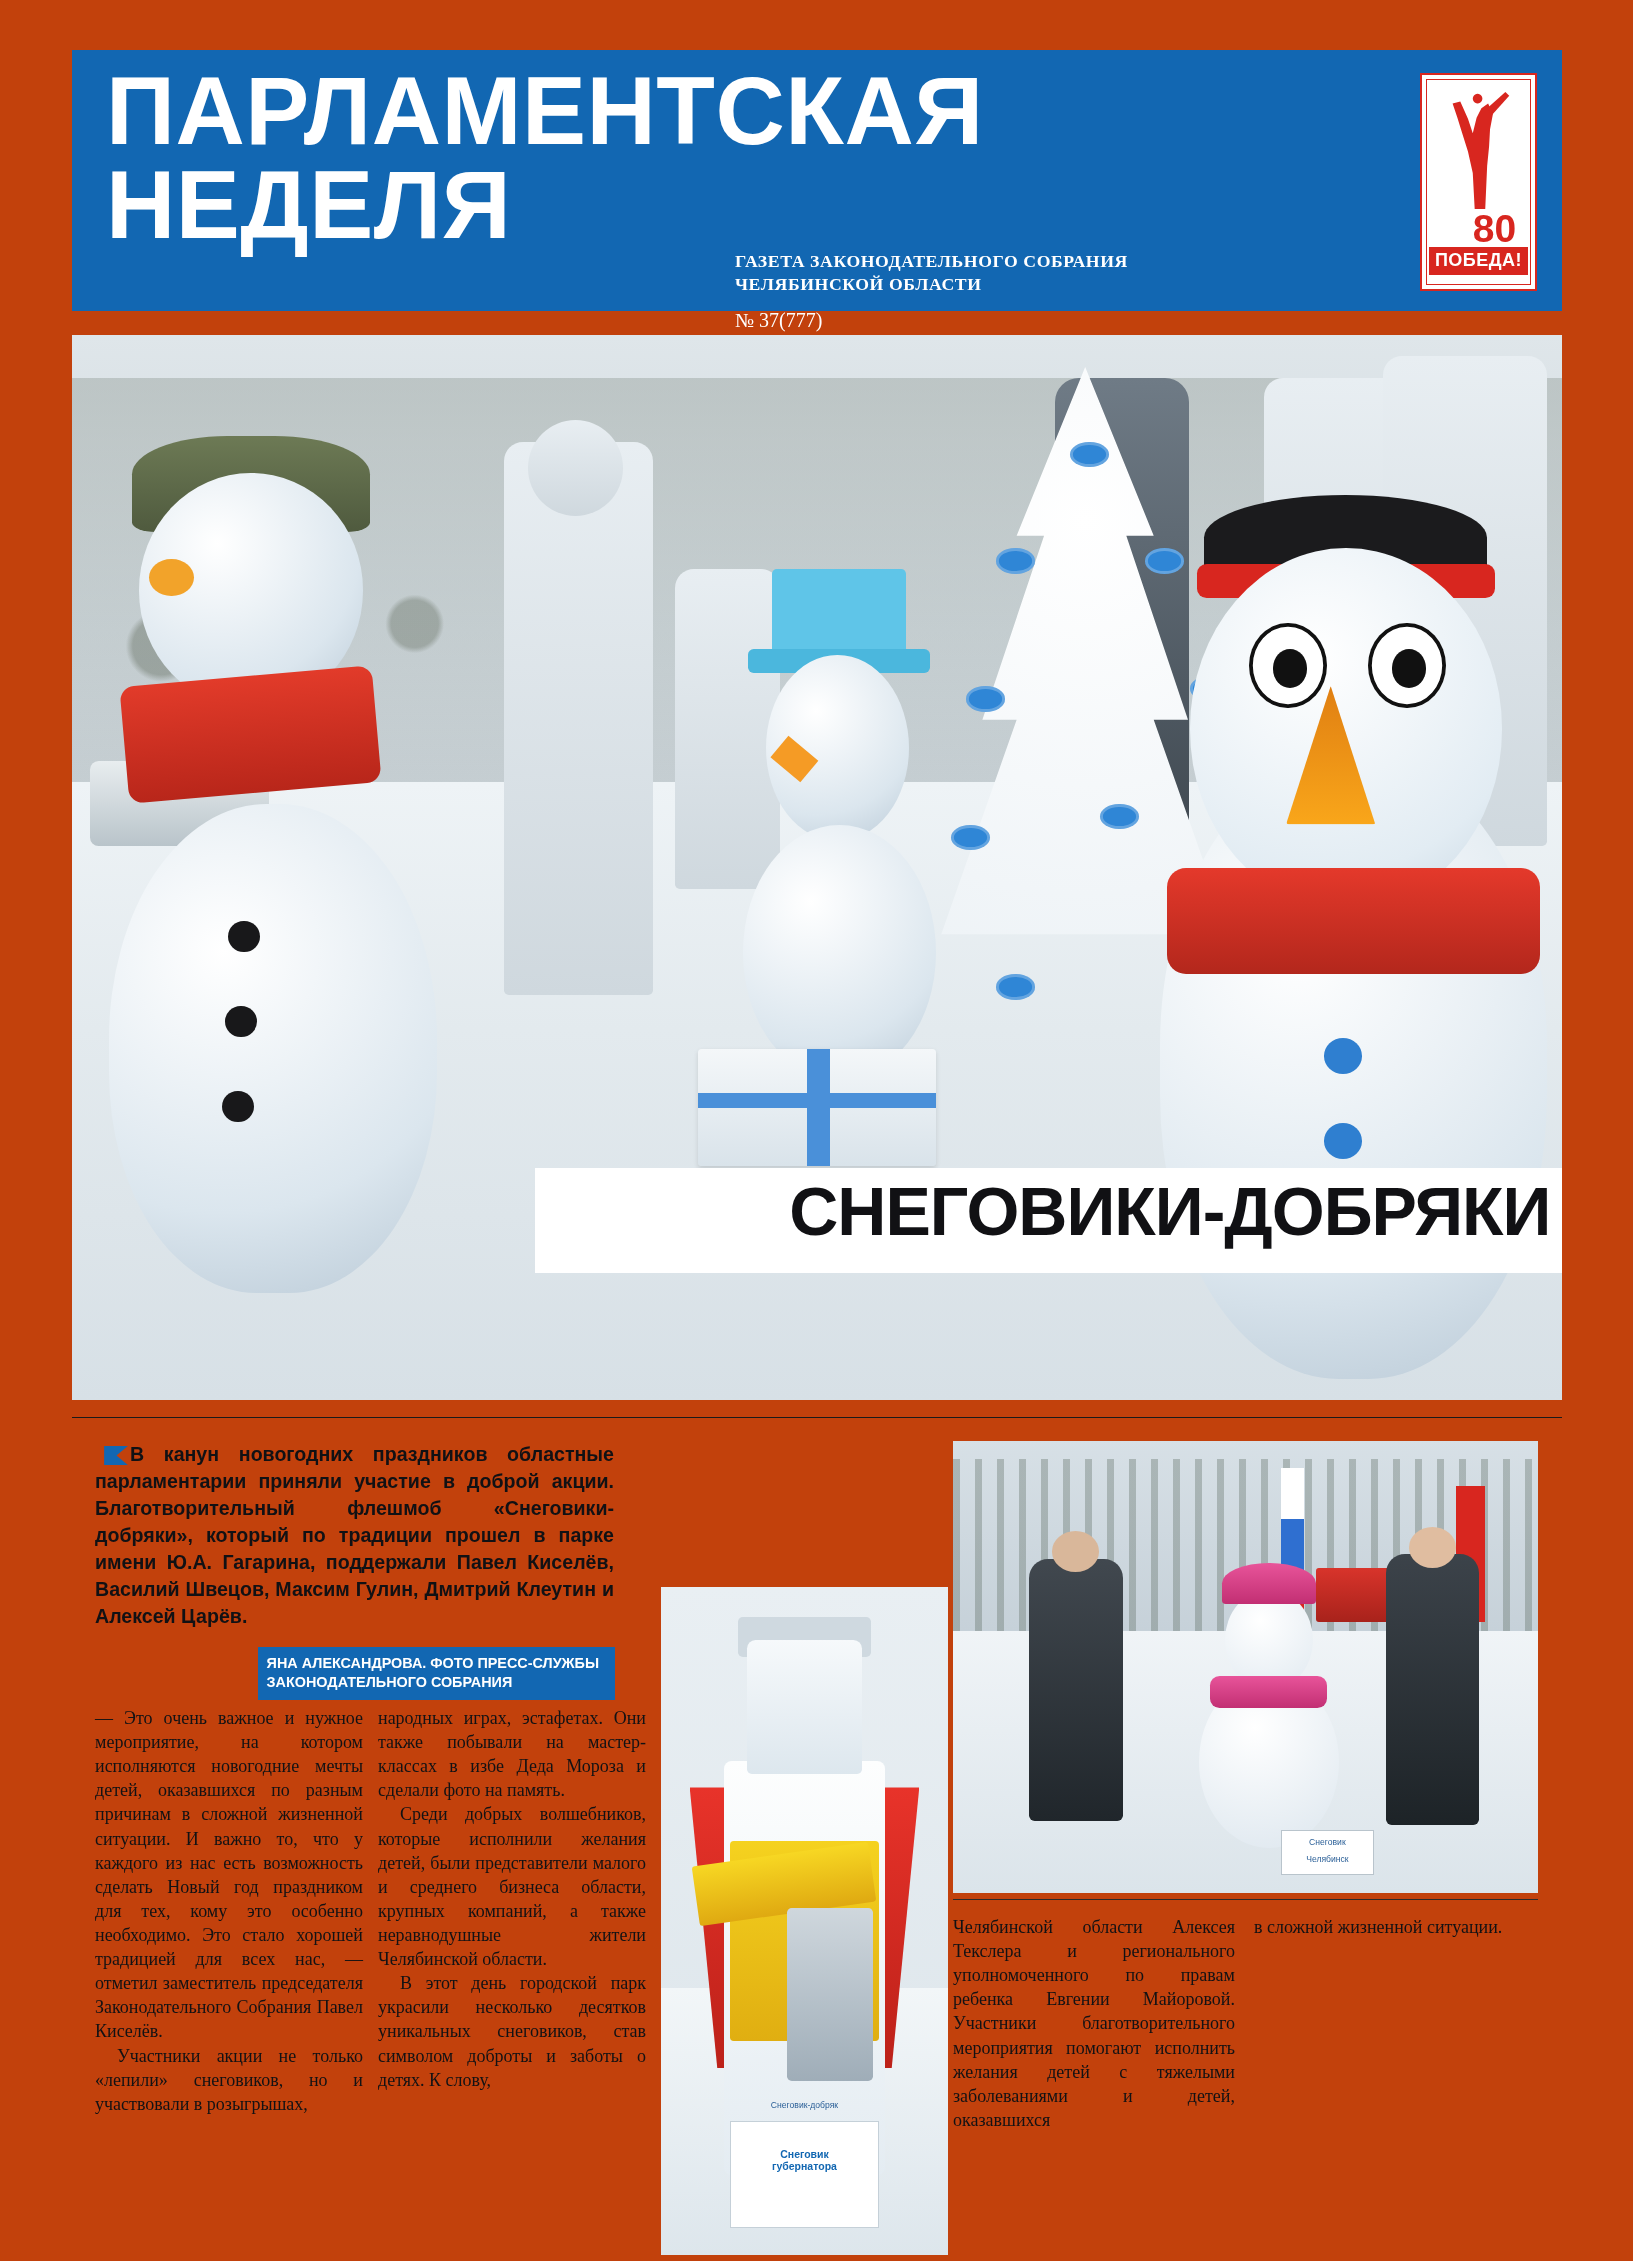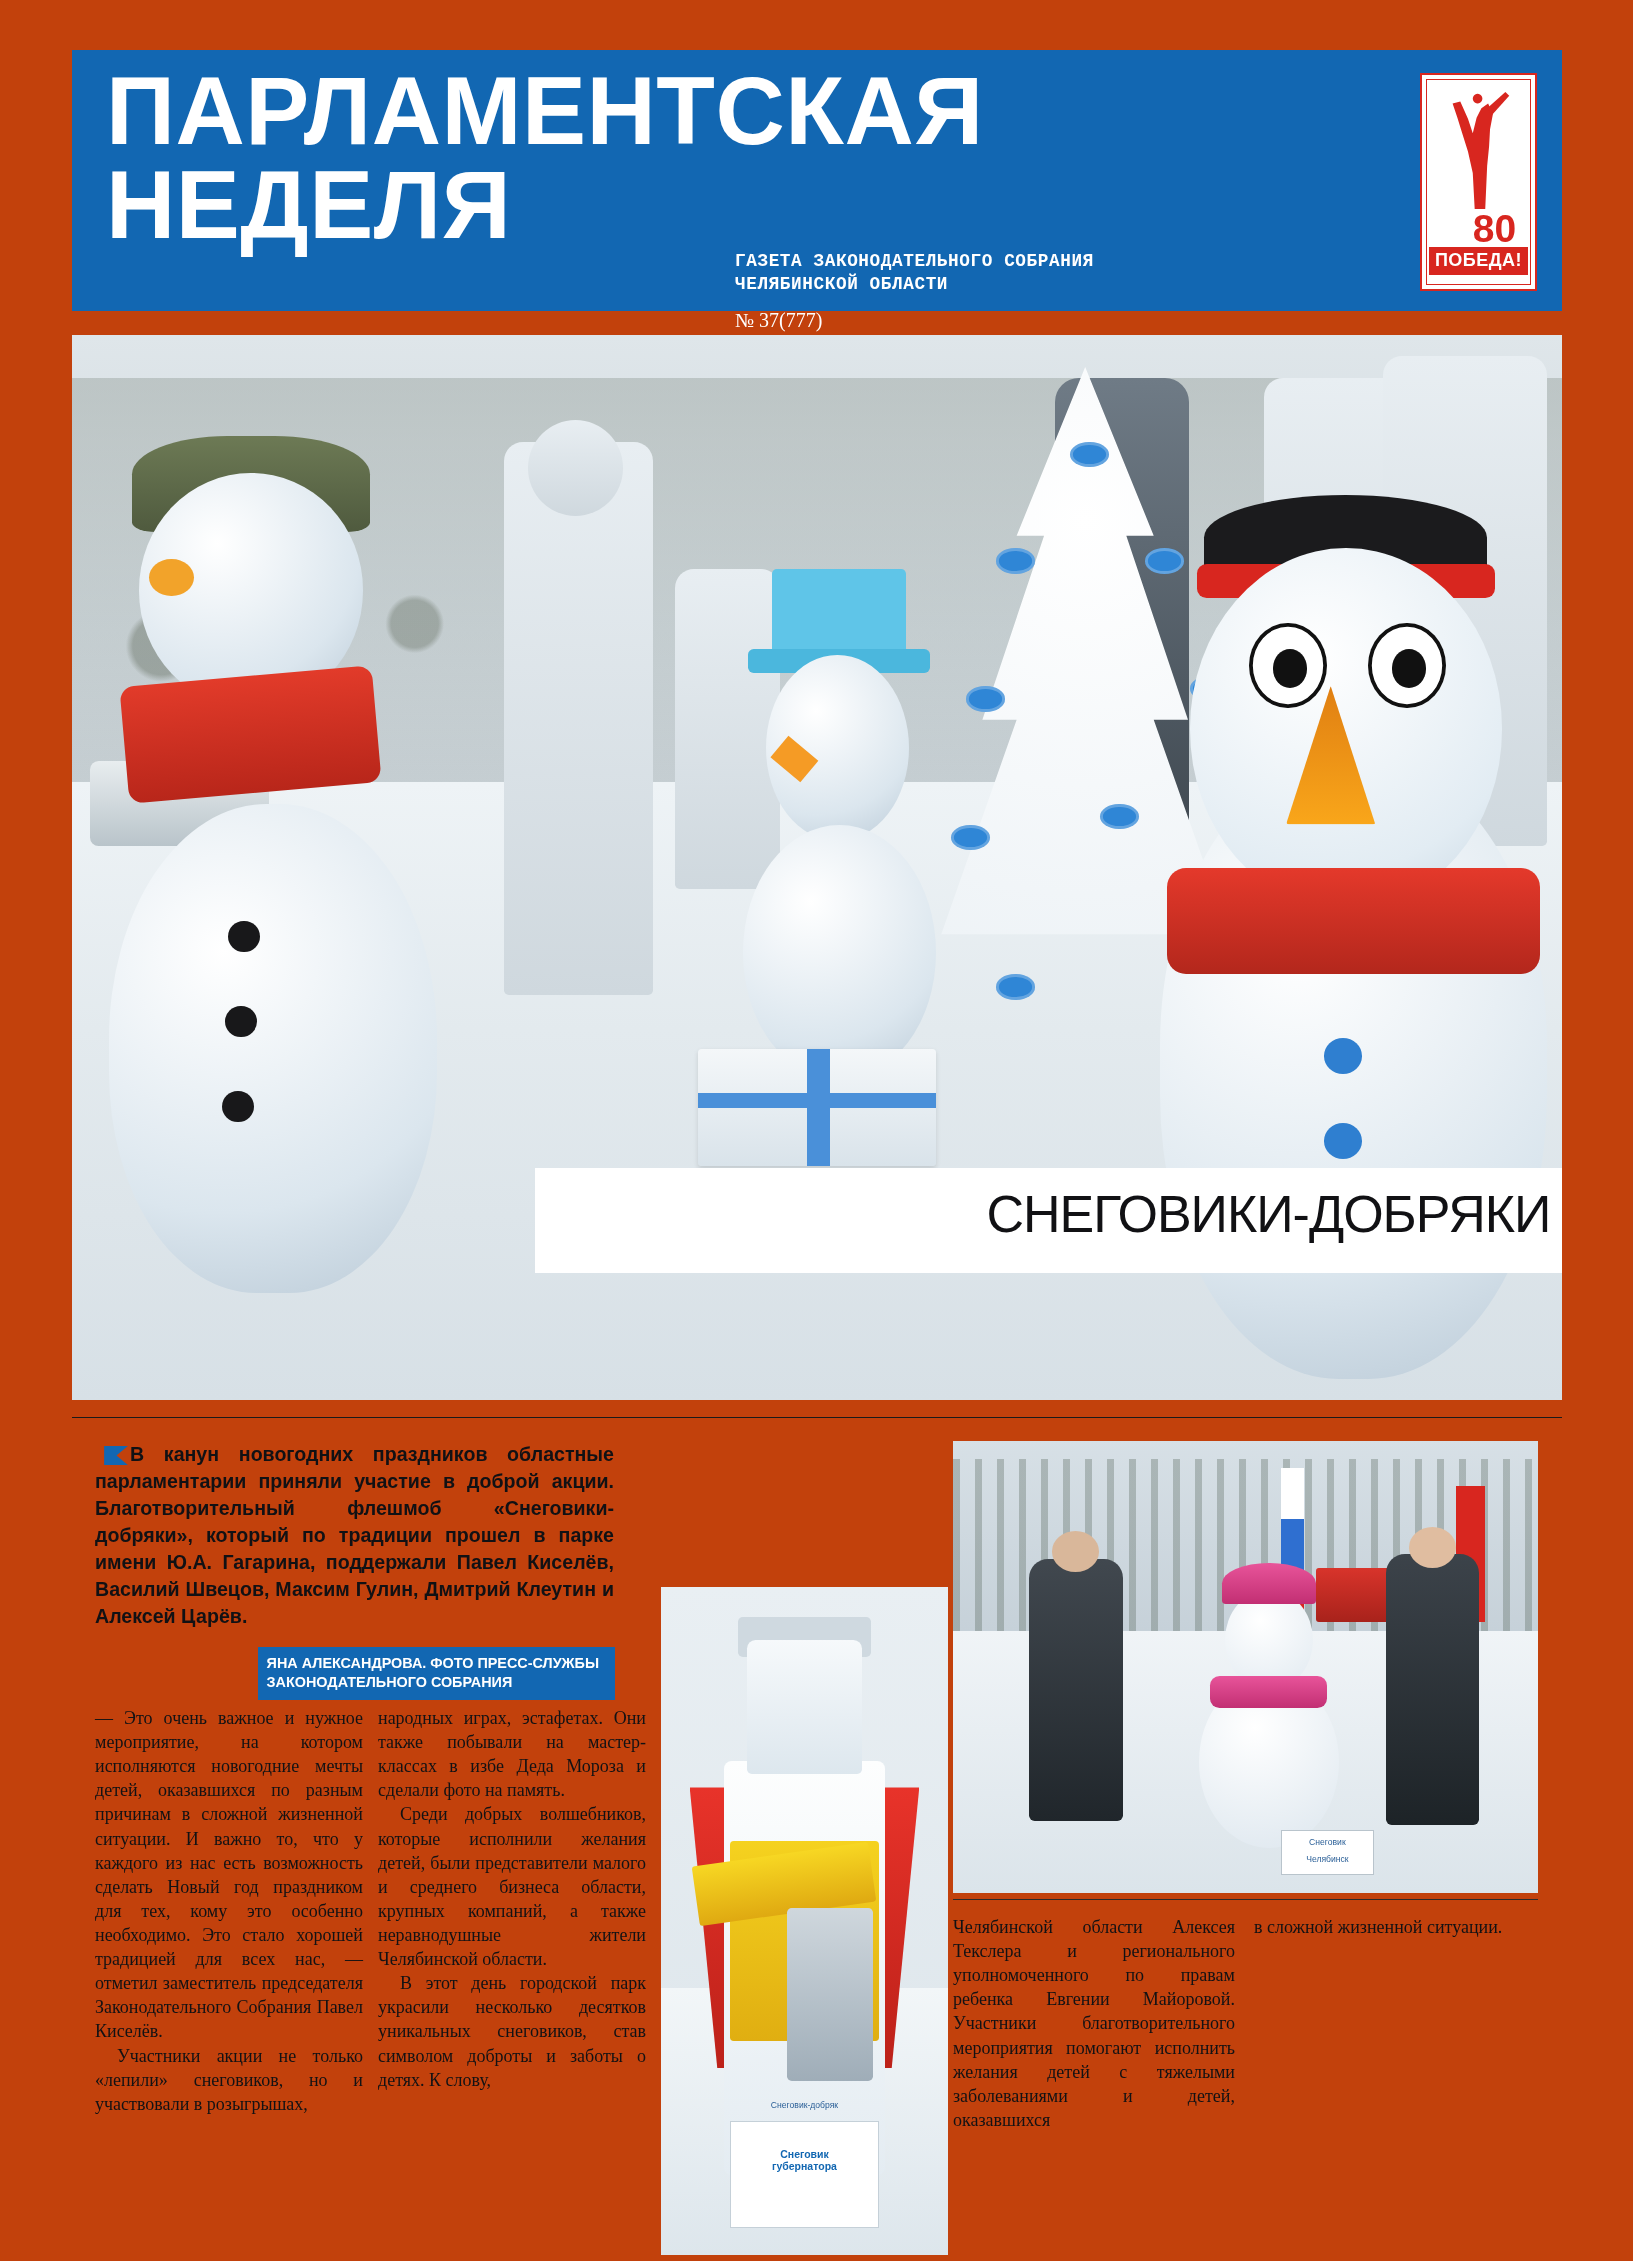--- a/index.html
+++ b/index.html
@@ -44,21 +44,21 @@
     line-height: 0.98;
     letter-spacing: 0.5px;
   }
   .masthead-title .line1 { display:block; }
   .masthead-title .line2 { display:block; }
   .masthead-sub {
     position: absolute;
     left: 663px;
     top: 201px;
     color: #ffffff;
-    font-family: Liberation Mono, monospace;
+    font-family: Liberation Serif, serif;
     font-weight: bold;
     font-size: 17.7px;
     line-height: 1.28;
     letter-spacing: 0.6px;
   }
   .masthead-sub-wrap {
     position: absolute;
     left: 663px;
     top: 200px;
   }
@@ -270,26 +270,25 @@
     width: 1027px;
     height: 105px;
     background: #ffffff;
     overflow: hidden;
   }
   .headline-text {
     position: absolute;
     right: 11.5px;
     top: 3.8px;
     font-family: "Liberation Sans", sans-serif;
-    font-weight: normal;
-    font-size: 52px;
+    font-weight: bold;
+    font-size: 68px;
     letter-spacing: -1px;
     color: #111114;
     white-space: nowrap;
-    margin-top: 12px;
   }
   .subhead-block {
     position: absolute;
     left: 535px;
     top: 1273px;
     width: 1027px;
     height: 86px;
     background: rgba(32,38,45,0.55);
   }
   .subhead-text {

